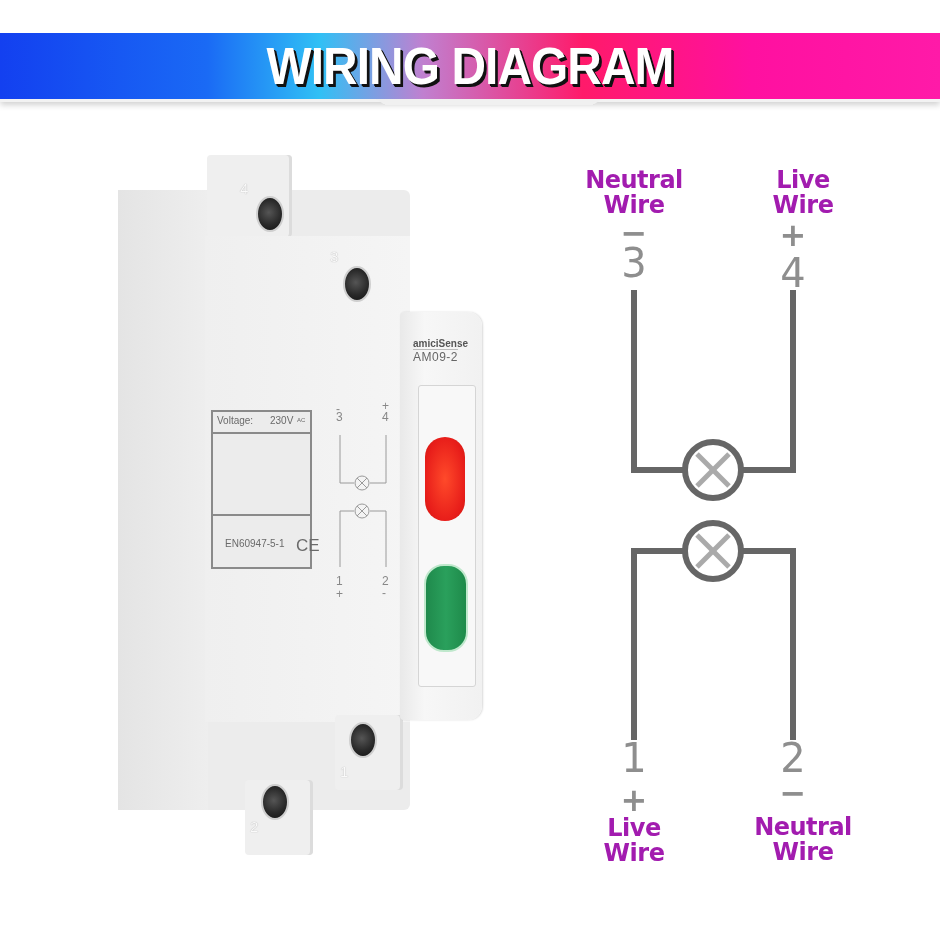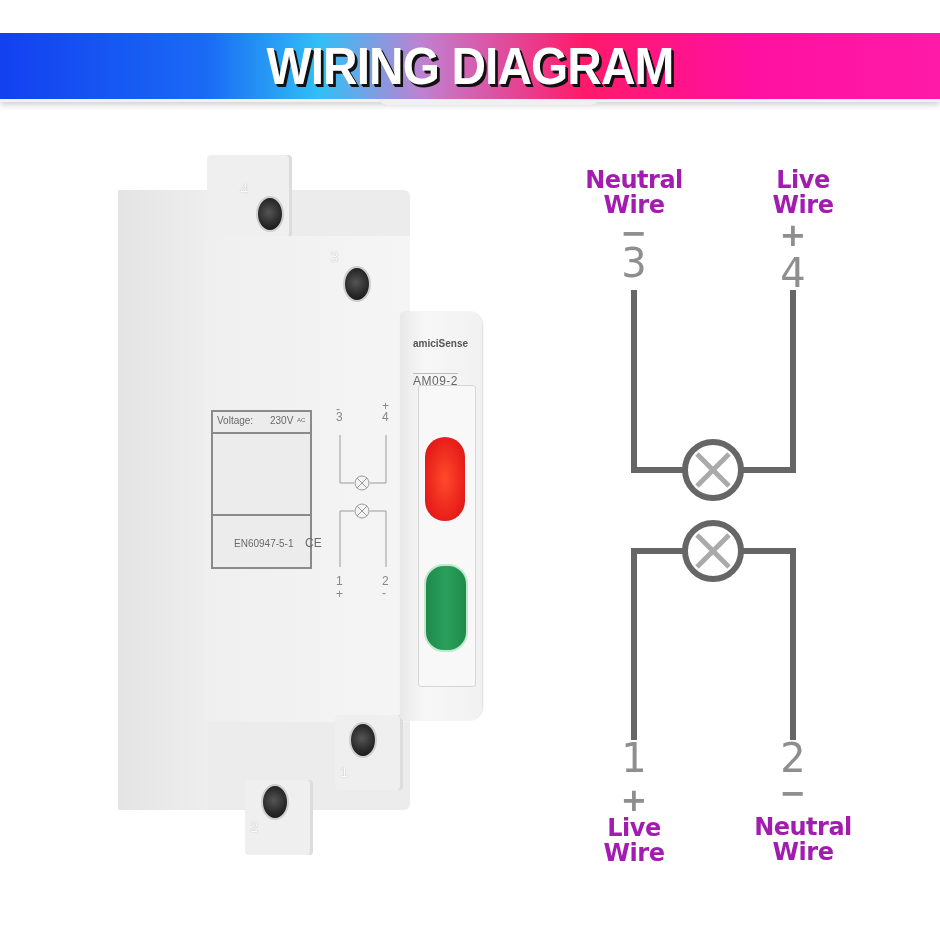--- a/index.html
+++ b/index.html
@@ -20,21 +20,21 @@
   .front-face { left:205px; top:236px; width:205px; height:486px; background:linear-gradient(90deg,#efefef,#f5f5f5); }
   .term-top4 { left:207px; top:155px; width:85px; height:82px; background:#efefef; border-radius:4px; box-shadow:inset -3px 0 0 #dcdcdc; }
   .term-top3 { left:324px; top:236px; width:68px; height:80px; background:#efefef; border-radius:4px; box-shadow:inset -3px 0 0 #dcdcdc; }
   .term-bot1 { left:335px; top:715px; width:68px; height:75px; background:#efefef; border-radius:4px; box-shadow:inset -3px 0 0 #dcdcdc; }
   .term-bot2 { left:245px; top:780px; width:68px; height:75px; background:#efefef; border-radius:4px; box-shadow:inset -3px 0 0 #dcdcdc; }
   .screw { position:absolute; width:24px; height:32px; border-radius:50%; background:radial-gradient(circle at 45% 45%,#555 0%,#2a2a2a 55%,#111 100%); border:2px solid #cfcfcf; }
   .term-num { position:absolute; font-size:15px; color:#fafafa; text-shadow:0 0 1px #999; font-family:"Liberation Sans", sans-serif; }
 
   .side-panel { left:400px; top:312px; width:82px; height:408px; background:linear-gradient(90deg,#e9e9e9,#f7f7f7 30%,#f1f1f1); border-radius:4px 14px 14px 4px; box-shadow:1px 0 2px rgba(0,0,0,0.15); }
   .brand { position:absolute; left:413px; top:338px; font-size:10px; font-weight:bold; color:#555; font-family:"Liberation Sans", sans-serif; }
-  .model { position:absolute; left:413px; top:349px; font-size:12px; color:#666; letter-spacing:0.5px; font-family:"Liberation Sans", sans-serif; border-top:1px solid #bbb;margin-top:24px; }
+  .model { position:absolute; left:413px; top:349px; font-size:12px; color:#666; letter-spacing:0.5px; font-family:"Liberation Sans", sans-serif; border-top:1px solid #bbb; }
   .led-well { position:absolute; left:418px; top:385px; width:56px; height:300px; background:#f8f8f8; border:1px solid #d5d5d5; border-radius:3px; }
   .led { position:absolute; width:40px; height:84px; border-radius:20px; }
   .led-red { left:425px; top:437px; background:radial-gradient(ellipse at 50% 50%,#ff4a2a,#e81e1a 70%,#cf1810); }
   .led-green { left:424px; top:564px; background:linear-gradient(90deg,#1f8a4c,#2aa05c 50%,#1e8a4a); border:2px solid #bfe8cc; }
 
   .label-panel { position:absolute; left:211px; top:410px; width:97px; height:155px; border:2px solid #8a8a8a; background:#ececec; }
   .lp-row { position:absolute; left:0; width:97px; border-bottom:2px solid #8a8a8a; font-family:"Liberation Sans", sans-serif; font-size:10px; color:#6a6a6a; }
   .lp-row span { position:absolute; }
 
   .mini { position:absolute; font-family:"Liberation Sans", sans-serif; font-size:12px; color:#888; }
@@ -69,23 +69,23 @@
   <div class="screw" style="left:261px;top:784px;"></div>
   <span class="term-num" style="left:250px;top:818px;">2</span>
 
   <div class="label-panel">
     <div class="lp-row" style="top:0;height:20px;">
       <span style="left:4px;top:3px;">Voltage:</span>
       <span style="left:57px;top:3px;">230V</span>
       <span style="left:84px;top:5px;font-size:6px;">AC</span>
     </div>
     <div class="lp-row" style="top:62px;height:40px;"></div>
-    <div style="position:absolute;left:17px;top:104px;width:97px;height:50px;font-family:'Liberation Sans',sans-serif;font-size:10px;color:#6a6a6a;">
+    <div style="position:absolute;left:8px;top:104px;width:97px;height:50px;font-family:'Liberation Sans',sans-serif;font-size:10px;color:#6a6a6a;">
       <span style="position:absolute;left:4px;top:22px;">EN60947-5-1</span>
-      <span style="position:absolute;left:75px;top:20px;font-size:12px;">CE</span>
+      <span style="position:absolute;left:75px;top:20px;font-size:17px;">CE</span>
     </div>
   </div>
 
   <svg style="position:absolute;left:330px;top:395px;" width="70" height="210">
     <g stroke="#9a9a9a" stroke-width="1" fill="none">
       <line x1="10" y1="40" x2="10" y2="88"></line>
       <line x1="10" y1="88" x2="24" y2="88"></line>
       <circle cx="32" cy="88" r="7"></circle>
       <line x1="27" y1="83" x2="37" y2="93"></line>
         <line x1="37" y1="83" x2="27" y2="93"></line>

